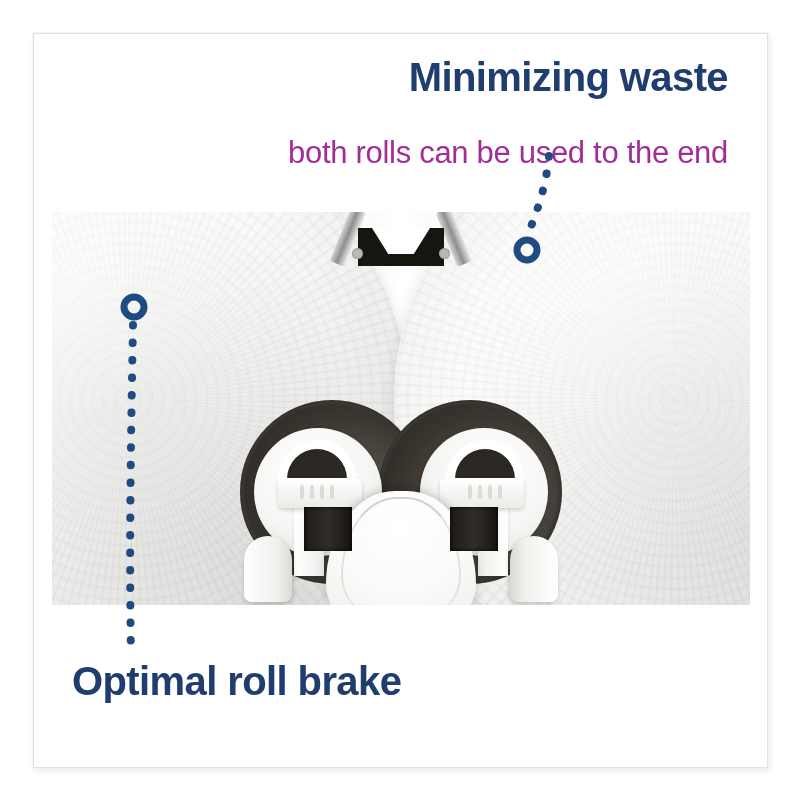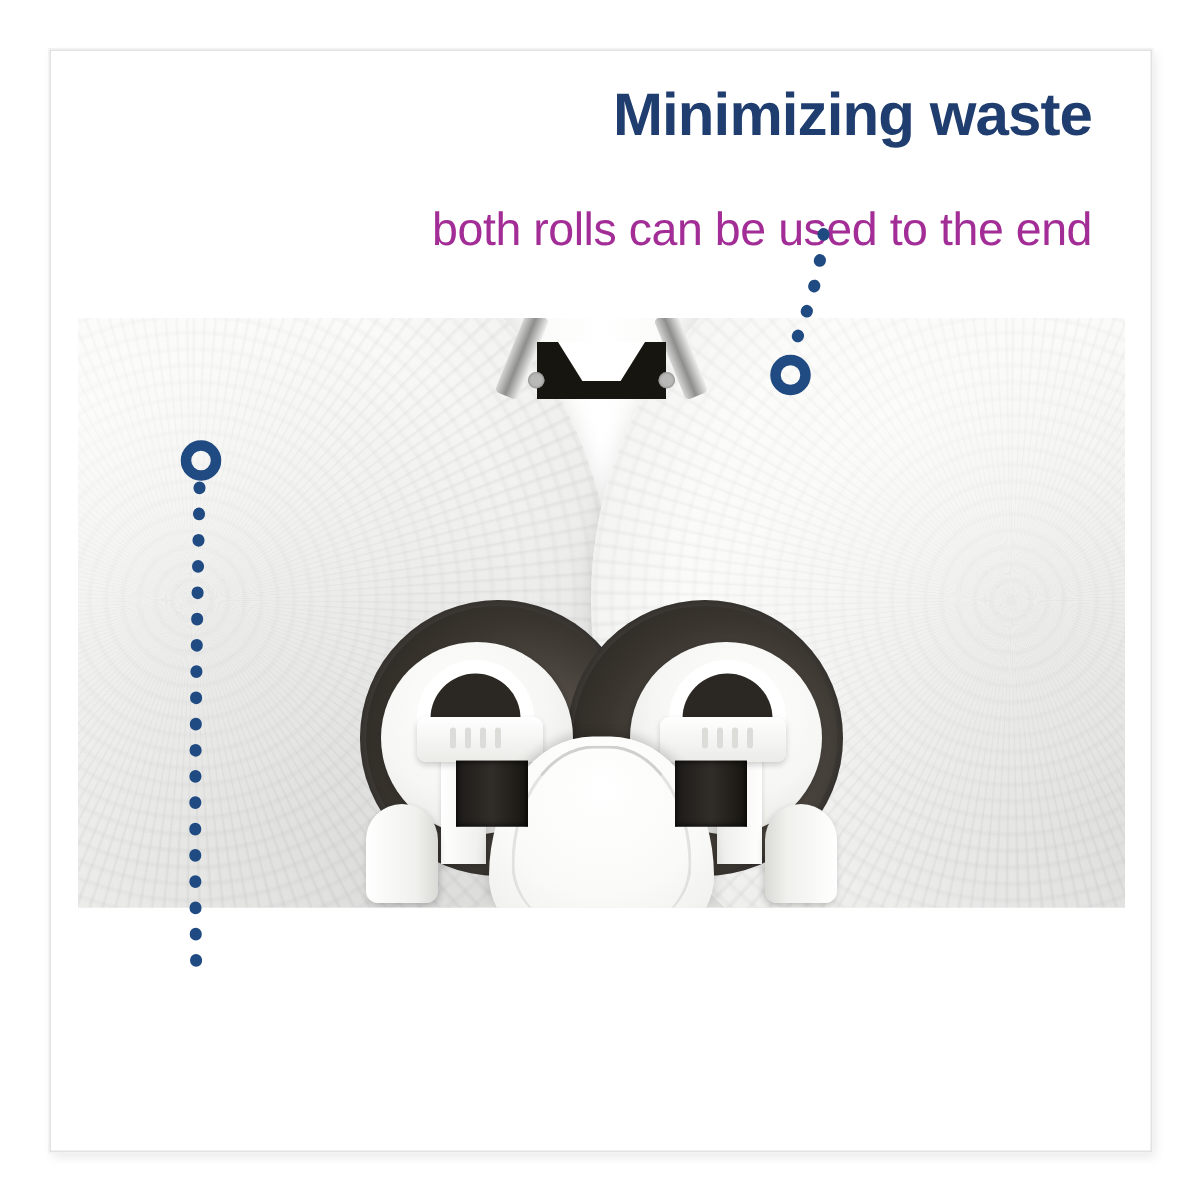--- a/index.html
+++ b/index.html
@@ -426,20 +426,21 @@
       <div class="cutter-pivot r"></div>
     </div>
 
     <div class="vent l"></div>
     <div class="vent r"></div>
     <div class="nose">
       <div class="nose-ridge"></div>
     </div>
   </div>
 
+  <div class="headline-bottom">Optimal roll brake</div>
 
   <svg class="callout-layer" viewBox="0 0 800 800">
 
     <path d="M 549 156 C 546 188, 536 214, 528 234" fill="none" stroke="#1f4a82" stroke-width="8" stroke-linecap="round" stroke-dasharray="0.5 17"></path>
     <circle cx="527" cy="250" r="10" fill="none" stroke="#1f4a82" stroke-width="7"></circle>
 
     <path d="M 133 325 C 131 430, 129 545, 131 657" fill="none" stroke="#1f4a82" stroke-width="8" stroke-linecap="round" stroke-dasharray="0.5 17"></path>
     <circle cx="134" cy="307" r="10" fill="none" stroke="#1f4a82" stroke-width="7"></circle>
   </svg>
 

